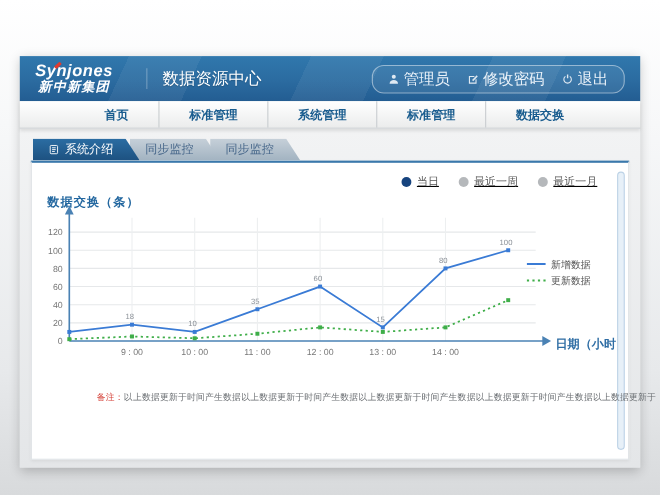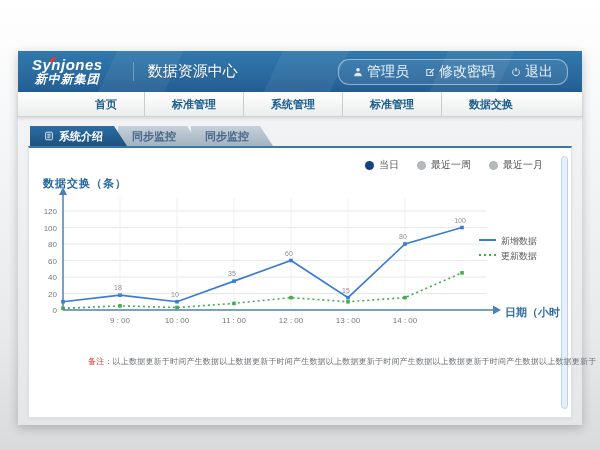--- a/index.html
+++ b/index.html
@@ -42,38 +42,38 @@
   .nav-item { display:flex; align-items:center; padding:0 27px;
     color:#1a5d8f; font-size:11px; font-weight:bold; cursor:pointer; }
   .nav-item + .nav-item { border-left:1px solid #c9cdd0; }
 
   
   .content { position:absolute; top:66px; bottom:0; left:0; right:0;
     background:linear-gradient(180deg,#f2f3f4,#e4e6e8); }
 
   
   .tabs { position:absolute; left:12px; top:9px; display:flex; height:20px; z-index:5; }
-  .tab { height:20px; line-height:20px; font-size:11px; font-weight:bold;
+  .tab { height:20px; line-height:20px; font-size:11px; font-weight:normal;
     clip-path:polygon(0 0, calc(100% - 13px) 0, 100% 100%, 0 100%);
     padding:0 24px 0 14px; cursor:pointer; white-space:nowrap; }
   .tab.active { background:linear-gradient(180deg,#2b6da3,#1d5180); color:#fff;
     display:flex; align-items:center; gap:5px; z-index:3; }
   .tab.active svg { width:10px; height:10px; }
   .tab.inactive { background:linear-gradient(180deg,#c6d0d9,#a2b3c1); color:#47678a;
     margin-left:-9px; }
   .tab.t2 { z-index:2; }
   .tab.t3 { z-index:1; }
 
   
   .panel { position:absolute; left:10px; top:29px; width:544px; height:272px;
     background:#fff; border:1px solid #dfe3e6; border-top:2px solid #3a78ab;
     box-shadow:0 1px 3px rgba(0,0,0,.07); }
 
   .radio-row { position:absolute; top:10px; right:28px; display:flex; gap:18px;
-    align-items:center; }
+    align-items:center;text-decoration:underline; }
   .radio { display:flex; align-items:center; gap:5px; font-size:10px; color:#555;
     cursor:pointer; }
   .radio-dot { width:9px; height:9px; border-radius:50%; background:#b5b8bb; }
   .radio.selected .radio-dot { background:#16437e; }
 
   .ylabel { position:absolute; left:14px; top:28px; font-size:11px; font-weight:bold;
     color:#2468a0; letter-spacing:1px; }
 
   .chart-wrap { position:absolute; left:10px; top:36px; width:530px; height:150px; }
 

